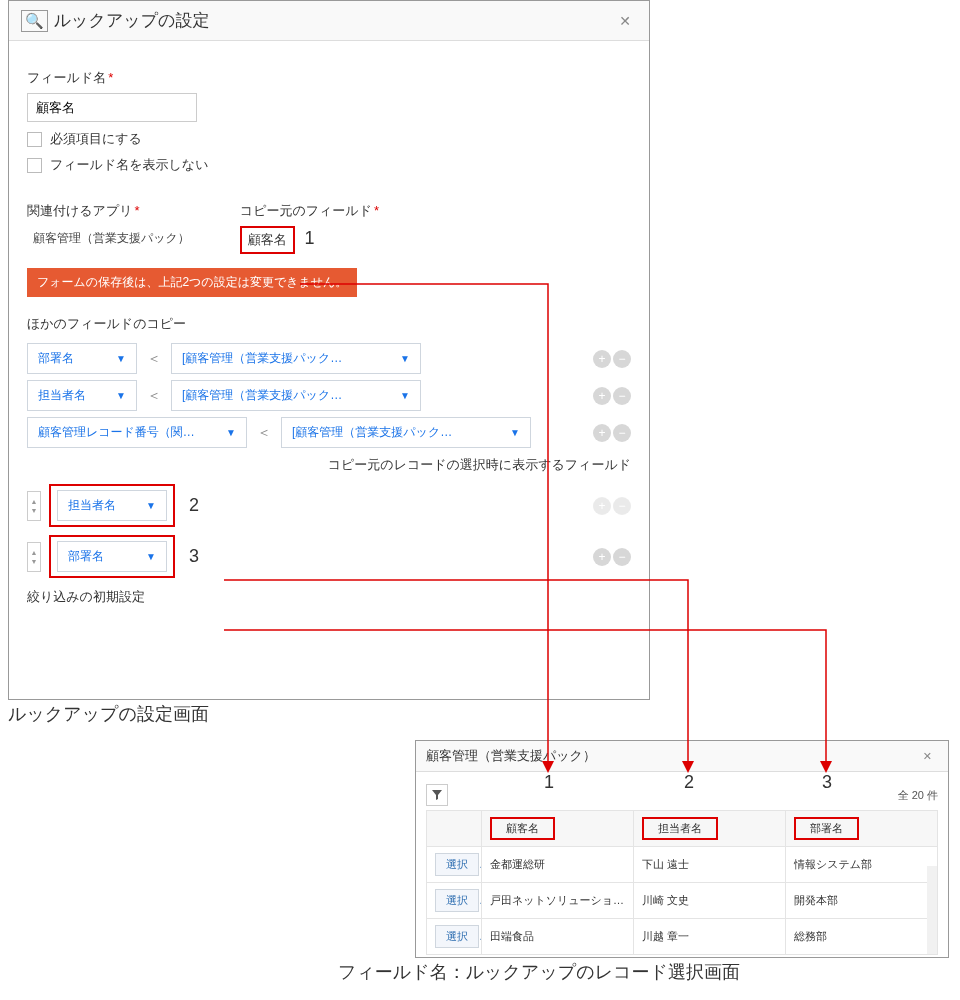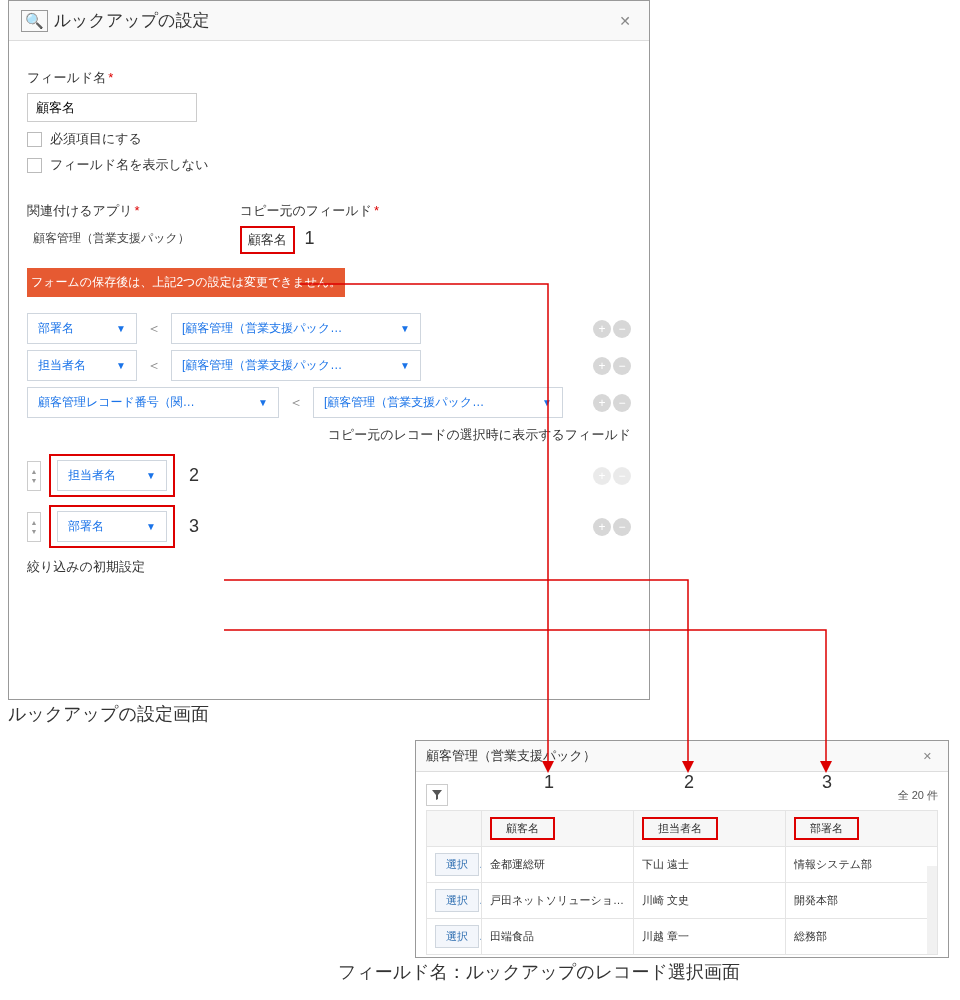--- a/index.html
+++ b/index.html
@@ -81,21 +81,21 @@
     color: #444;
   }
   .copy-src-box {
     border: 2px solid #d00;
     padding: 3px 6px;
     display: inline-block;
   }
   .warn-bar {
     background: #e65a32;
     color: #fff;
-    padding: 6px 4px;
+    padding: 6px 10px;
     margin: 14px 0 10px 0;
     font-size: 12px;
     display: inline-block;
   }
   .sec-heading {
     margin: 8px 0 10px 0;
     font-size: 13px;
   }
   .copy-row {
     display: flex;
@@ -110,21 +110,21 @@
     border: 1px solid #cfd6de;
     background: #fff;
     color: #1a73e8;
     padding: 6px 10px;
     font-size: 12px;
     cursor: pointer;
   }
   .dd .chev { color: #1a73e8; font-size: 10px; margin-left: 8px; }
   .dd-sm { width: 110px; }
   .dd-md { width: 250px; }
-  .dd-lg { width: 252px; }
+  .dd-lg { width: 220px; }
   .lt { color: #888; font-size: 14px; padding: 0 2px; }
   .plusminus {
     margin-left: auto;
     display: flex;
     gap: 2px;
   }
   .circ {
     width: 18px; height: 18px; border-radius: 50%;
     background: #d7d7d7;
     display: inline-flex; align-items: center; justify-content: center;
@@ -277,20 +277,21 @@
         </div>
         <span class="copy-src-box">
           <span>顧客名</span>
         </span>
         <span class="num-lbl">1</span>
       </div>
     </div>
 
     <div class="warn-bar">フォームの保存後は、上記2つの設定は変更できません。</div>
 
+    <div class="sec-heading">ほかのフィールドのコピー</div>
 
     <div class="copy-row">
       <div class="dd dd-sm">
           <span>部署名</span>
           <span class="chev">▼</span>
         </div>
       <span class="lt">＜</span>
       <div class="dd dd-md">
           <span>[顧客管理（営業支援パック…</span>
           <span class="chev">▼</span>

